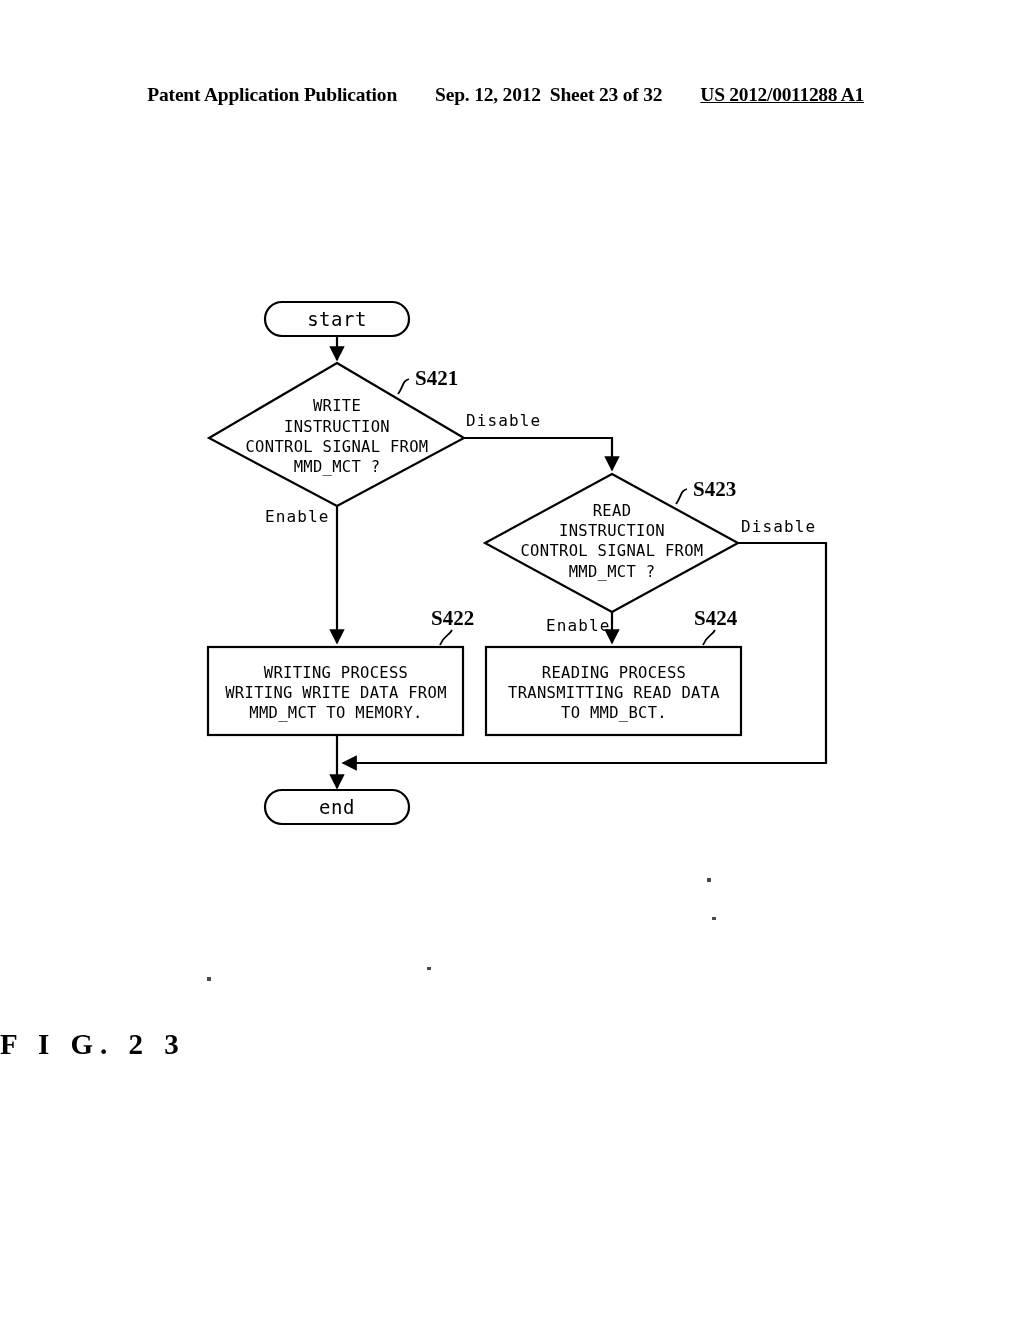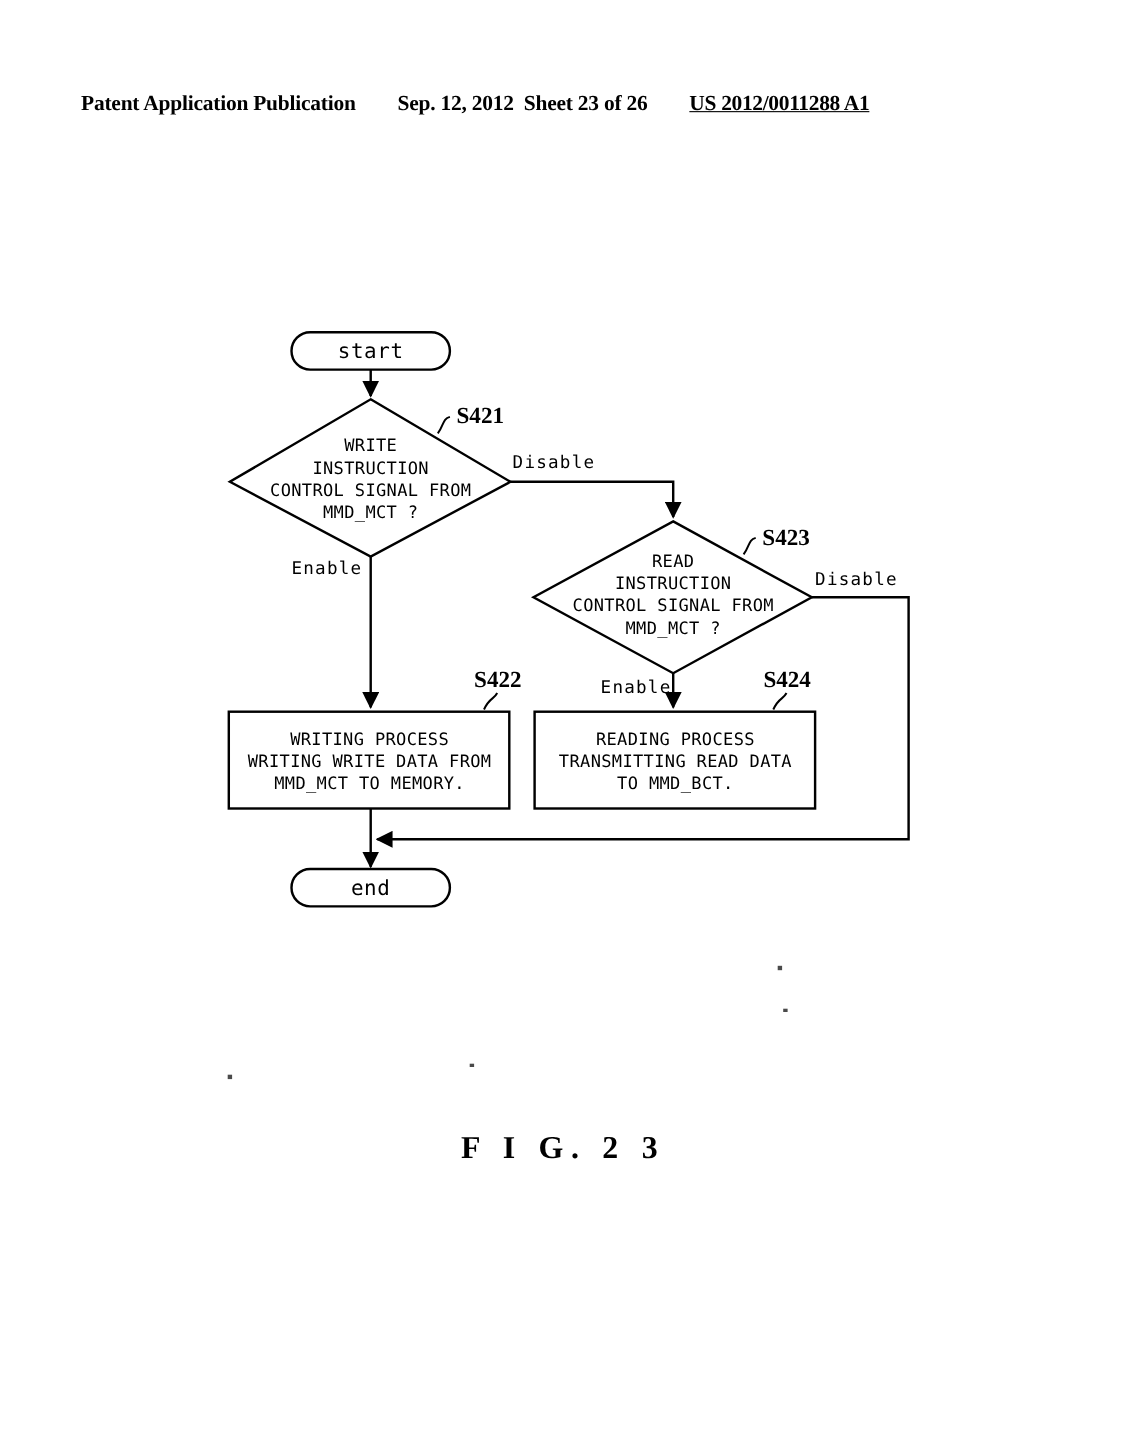--- a/index.html
+++ b/index.html
@@ -19,39 +19,39 @@
 
   
   #page-header {
     position: absolute;
     top: 84px;
     left: 0;
     width: 864px;
     height: 30px;
     display: flex;
     align-items: baseline;
-    justify-content: center;
+    justify-content: flex-end;
     white-space: nowrap;
     font-family: "Liberation Serif", serif;
     font-weight: bold;
     font-size: 19.5px;
     letter-spacing: -0.2px;
   }
   #page-header .hdr-pub    { margin-right: 38px; }
   #page-header .hdr-date   { margin-right: 9px; }
   #page-header .hdr-sheet  { margin-right: 38px; }
   #page-header .hdr-number { letter-spacing: -0.3px; text-decoration: underline; }
 
   
   #figure-caption {
     position: absolute;
     left: 0;
     top: 1028px;
     width: 1024px;
-    text-align: center;
+    text-align: left;
     font-family: "Liberation Serif", serif;
     font-weight: bold;
     font-size: 29px;
     letter-spacing: 7px;
     white-space: nowrap;
   }
 
   
   #flowchart {
     position: absolute;
@@ -98,21 +98,21 @@
   .conn    { stroke: #000000; stroke-width: 2.2; fill: none; }
   .leader  { stroke: #000000; stroke-width: 1.8; fill: none; }
   .speck   { fill: #4a4a4a; }
 </style>
 </head>
 <body>
 
 <div id="page-header">
   <span class="hdr-pub">Patent Application Publication</span>
   <span class="hdr-date">Sep. 12, 2012</span>
-  <span class="hdr-sheet">Sheet 23 of 26</span>
+  <span class="hdr-sheet">Sheet 23 of 32</span>
   <span class="hdr-number">US 2012/0011288 A1</span>
 </div>
 
 <div id="flowchart">
 <svg width="1024" height="1320" viewBox="0 0 1024 1320" xmlns="http://www.w3.org/2000/svg">
   <defs>
     <marker id="arrow" viewBox="0 0 10 10" refX="9" refY="5" markerWidth="7" markerHeight="7" orient="auto-start-reverse">
       <path d="M 0 0 L 10 5 L 0 10 z" fill="#000000"></path>
     </marker>
   </defs>

